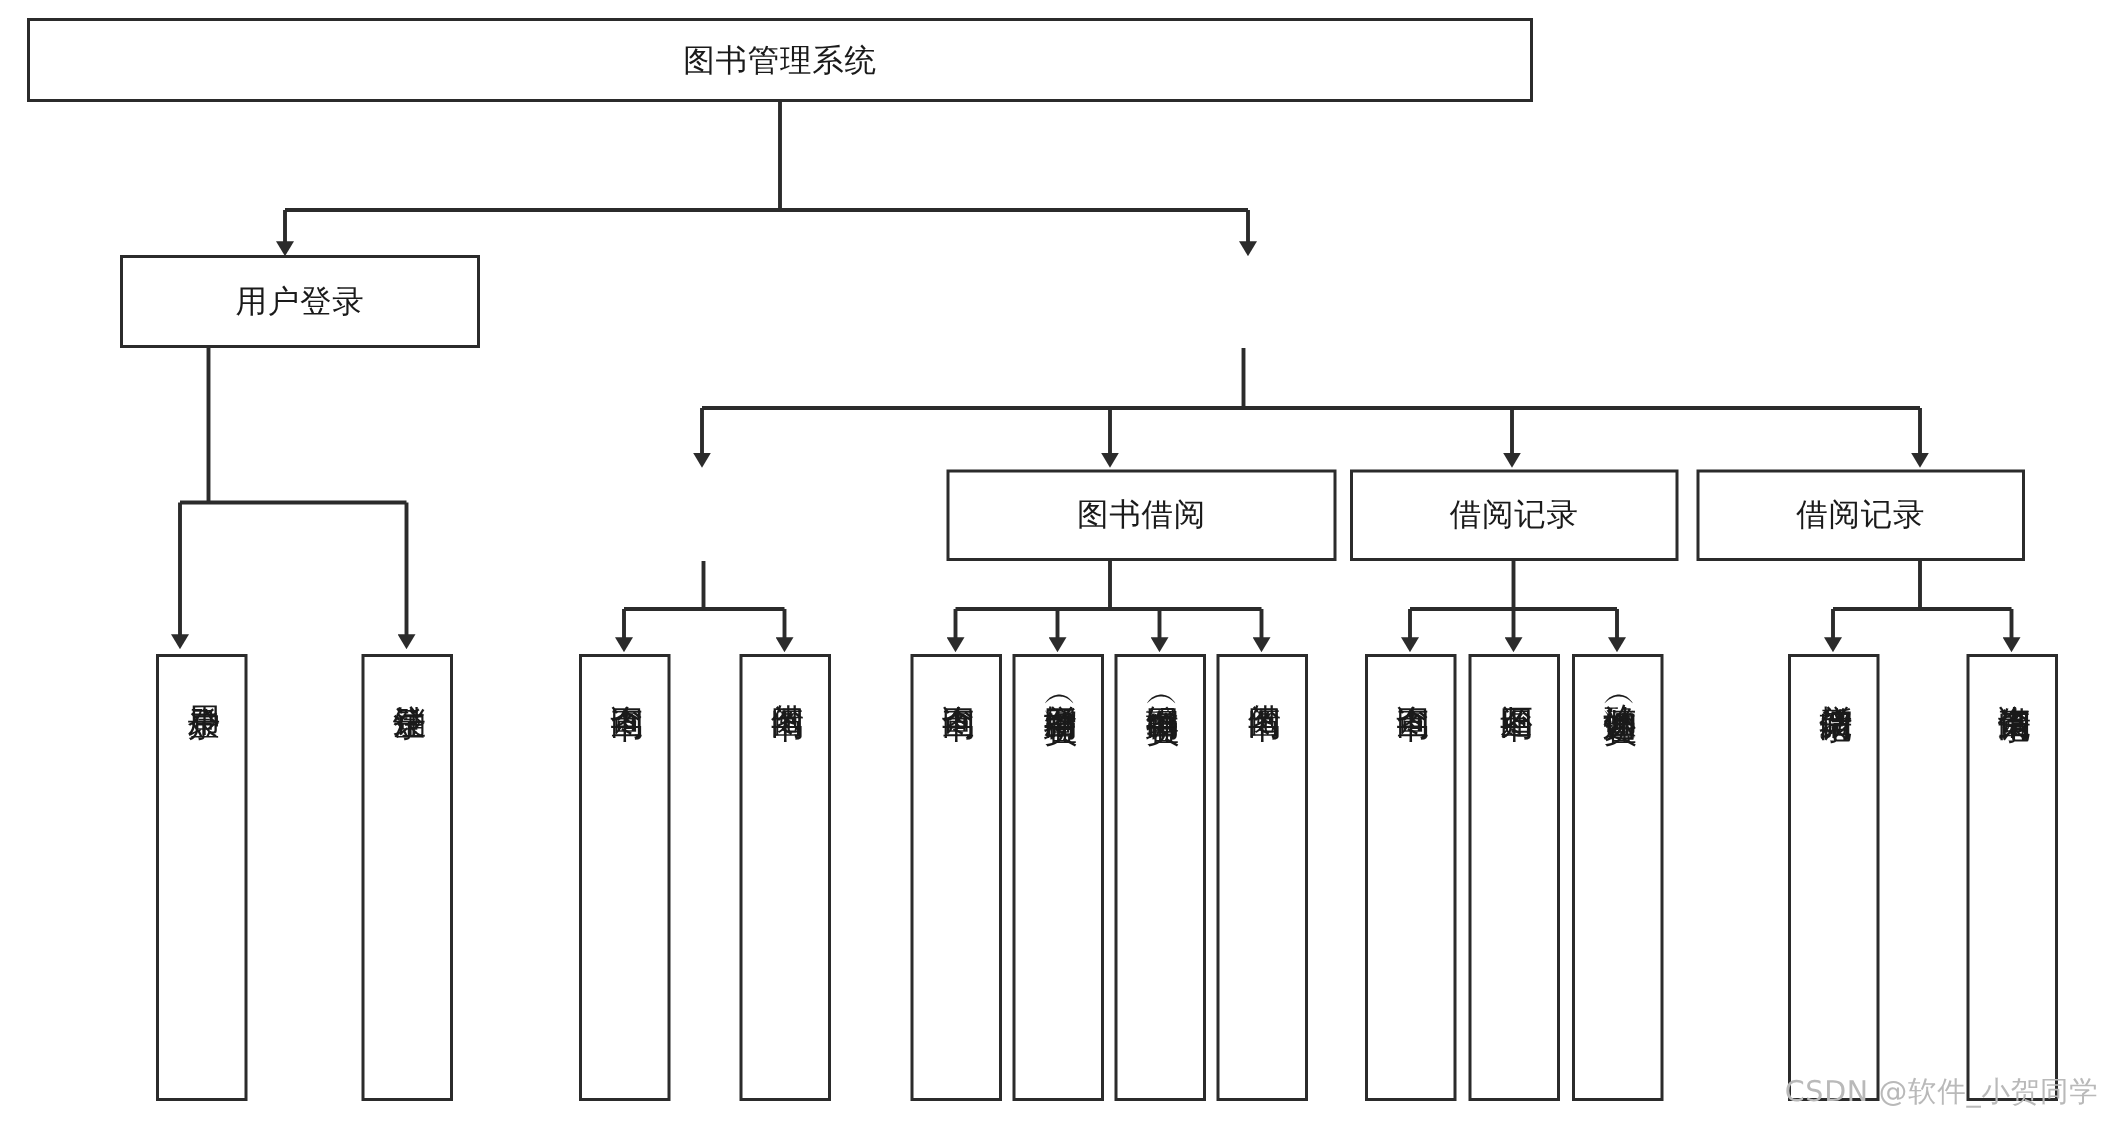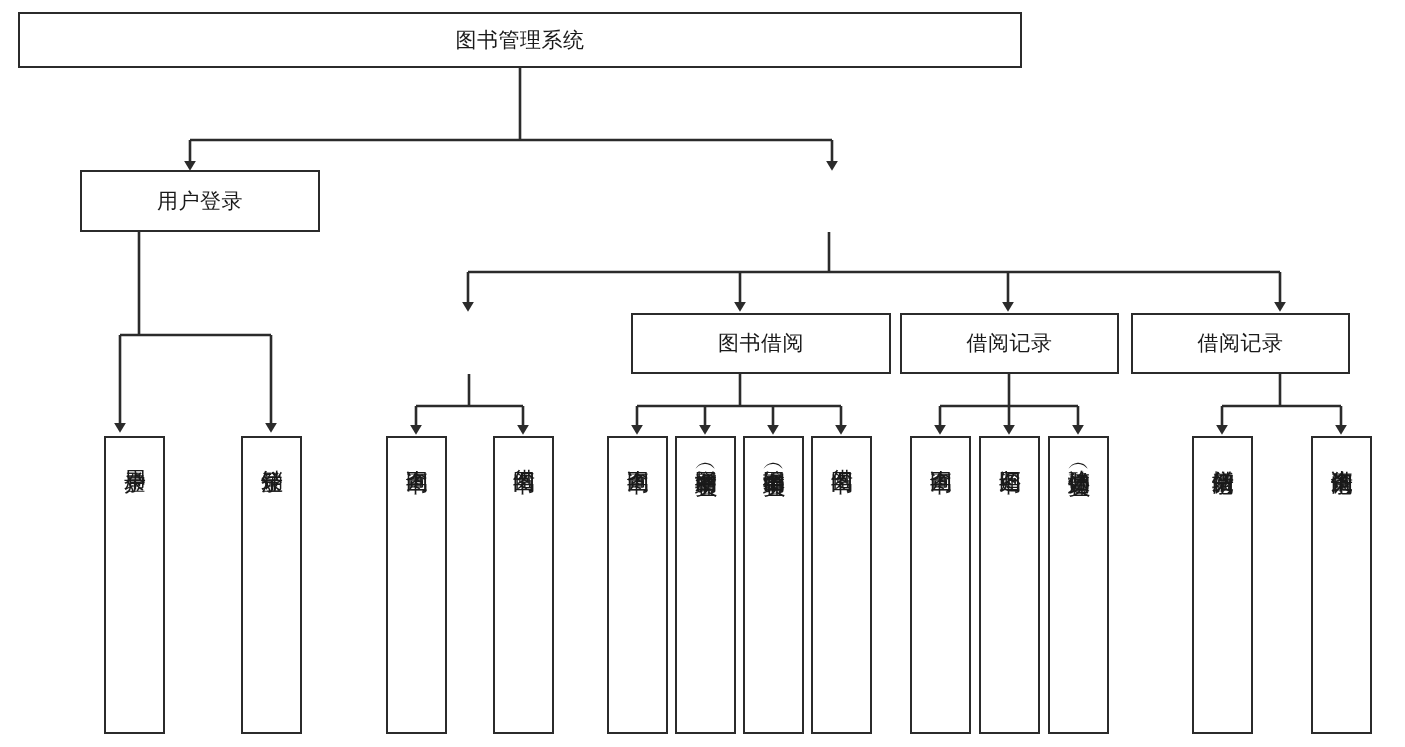--- a/index.html
+++ b/index.html
@@ -179,14 +179,15 @@
     <span class="lbl">确认归还（管理员）</span>
   </div>
 
   <div class="node vert" style="left:1192px;top:436px;width:61px;height:298px;">
     <span class="lbl">新增借阅记录</span>
   </div>
   <div class="node vert" style="left:1311px;top:436px;width:61px;height:298px;">
     <span class="lbl">查询借阅记录</span>
   </div>
 
+  <div class="watermark">CSDN @软件_小贺同学</div>
 
 </div>
 
 </body></html>

